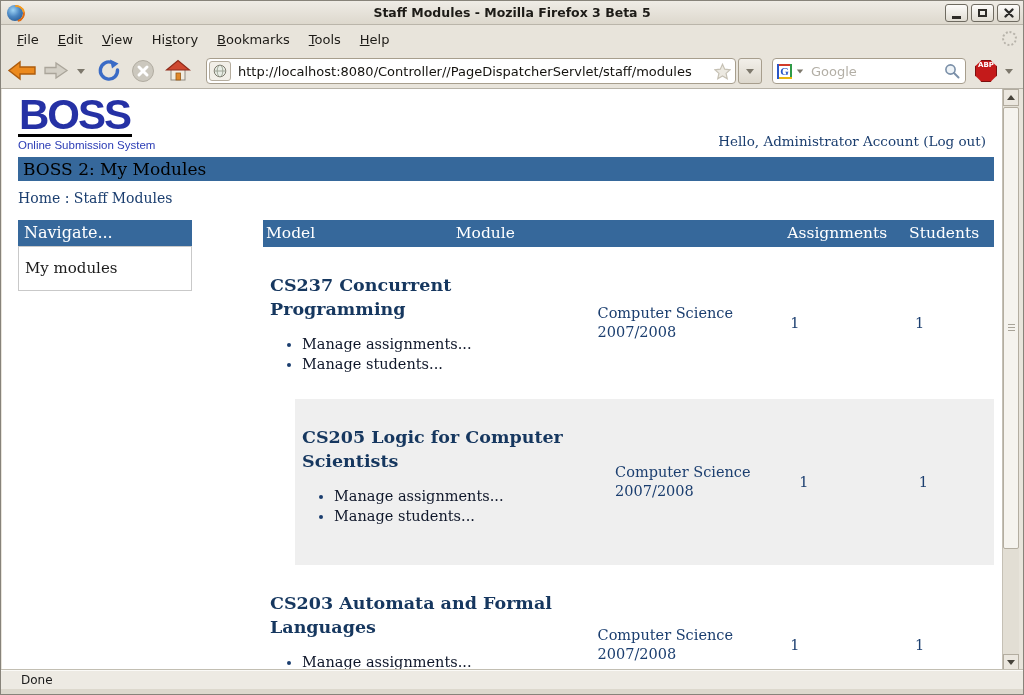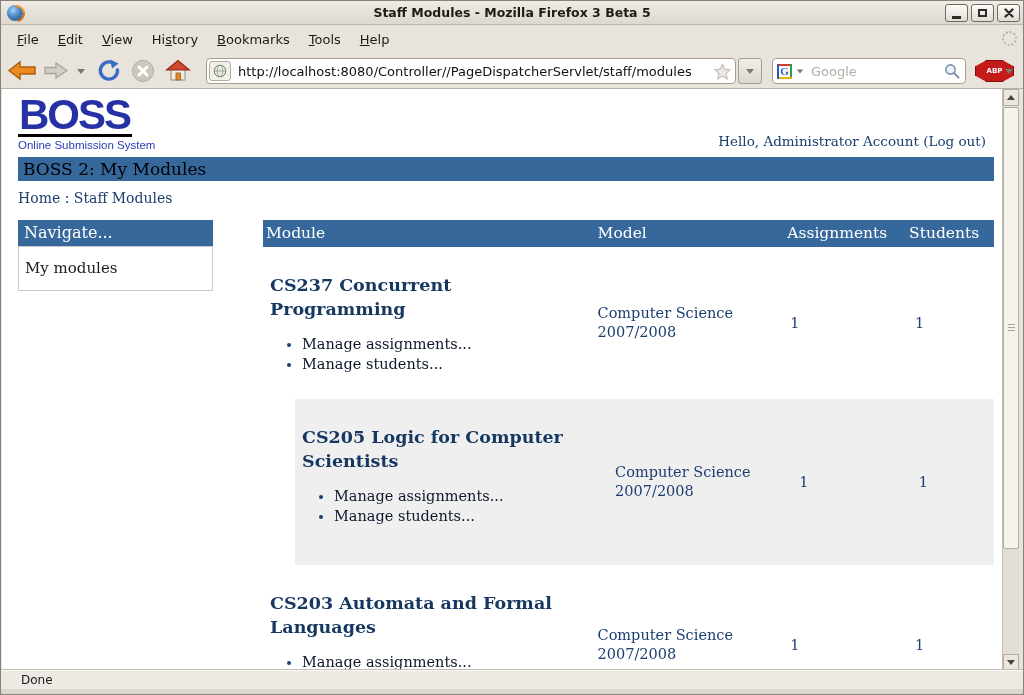--- a/index.html
+++ b/index.html
@@ -47,42 +47,42 @@
     display:flex; align-items:center; justify-content:center; }
   .g-icon { position:relative; width:15px; height:15px; background:#fff; margin-left:4px;
     display:flex; align-items:center; justify-content:center;
     font-size:11px; font-weight:bold; color:#2a56c6; font-family:"Liberation Serif",serif; }
   .g-icon i { position:absolute; display:block; }
   .g-t { left:0; top:0; width:100%; height:2px; background:#d23b2a; }
   .g-r { right:0; top:0; width:2px; height:100%; background:#2f9a47; }
   .g-b { left:0; bottom:0; width:100%; height:2px; background:#e8b50f; }
   .g-l { left:0; top:0; width:2px; height:100%; background:#2a56c6; }
   .search-placeholder { flex:1; font-size:13px; color:#b3afa6; margin-left:7px; }
-  .abp-icon { width:39px; height:22px; background:#c41a1a; border:1px solid #7d0f0f;
+  .abp-icon { width:22px; height:22px; background:#c41a1a; border:1px solid #7d0f0f;
     clip-path:polygon(30% 0,70% 0,100% 30%,100% 70%,70% 100%,30% 100%,0 70%,0 30%);
-    color:#fff; font-size:7px; font-weight:bold; display:flex; align-items:center; justify-content:center; }
+    color:#fff; font-size:7px; font-weight:bold; display:flex; justify-content:center; }
 
   
   .viewport { position:absolute; left:1px; top:88px; width:1002px; height:582px; background:#fff;
     overflow:hidden; font-family:"DejaVu Serif","Liberation Serif",serif; }
   .page { position:relative; padding:0 10px 0 16px; }
 
   .logo-row { position:relative; height:58px; margin-top:8px; }
   .logo-title { display:inline-block; font-family:"Liberation Sans",sans-serif; font-weight:bold;
     font-size:42px; line-height:36px; letter-spacing:-2px; color:#2531a5;
     border-bottom:3px solid #000; padding:0 2px 1px 1px; }
   .logo-sub { font-family:"Liberation Sans",sans-serif; font-size:11.5px; color:#2b3cb5; margin-top:2px; }
   .greeting { position:absolute; right:8px; bottom:6px; font-size:13.5px; color:#1b3e6f; }
 
   .page-header { margin-top:2px; height:24px; line-height:24px; background:#36689b; color:#000000;
     font-size:17px; padding-left:5px; }
   .breadcrumb { margin-top:9px; font-size:14px; color:#1b3e6f; }
 
   .columns { position:relative; margin-top:14px; }
-  .sidebar { width:195px; }
+  .sidebar { width:174px; }
   .side-header { height:26px; line-height:26px; background:#36689b; color:#fff; font-size:16px; padding-left:6px; }
   .side-box { border:1px solid #c9c9c9; padding:3px 0 5px 0; }
   .side-item { font-size:15px; color:#1c1c1c; padding:9px 6px 8px 6px; }
 
   .mod-table { position:absolute; left:245px; top:0; right:0; }
   .thead { display:flex; height:27px; line-height:27px; background:#36689b; color:#fff; font-size:15.5px; }
   .th { padding-left:3px; }
   .col-module { width:332px; } .col-model { width:190px; } .col-assign { width:122px; } .col-stud { width:88px; }
   .trow { display:flex; }
   .trow.alt { background:#efefef;margin-left:32px; }
@@ -247,22 +247,22 @@
       <div class="columns">
         <div class="sidebar">
           <div class="side-header">Navigate...</div>
           <div class="side-box">
             <div class="side-item">My modules</div>
           </div>
         </div>
 
         <div class="mod-table">
           <div class="thead">
+            <div class="th col-model">Model</div>
             <div class="th col-module">Module</div>
-            <div class="th col-model">Model</div>
             <div class="th col-assign">Assignments</div>
             <div class="th col-stud">Students</div>
           </div>
 
           <div class="trow r1">
             <div class="cell-module col-module">
               <div class="mod-title">CS237 Concurrent Programming</div>
               <ul class="mod-links">
                 <li><a href="#">Manage assignments...</a></li>
                 <li><a href="#">Manage students...</a></li>

